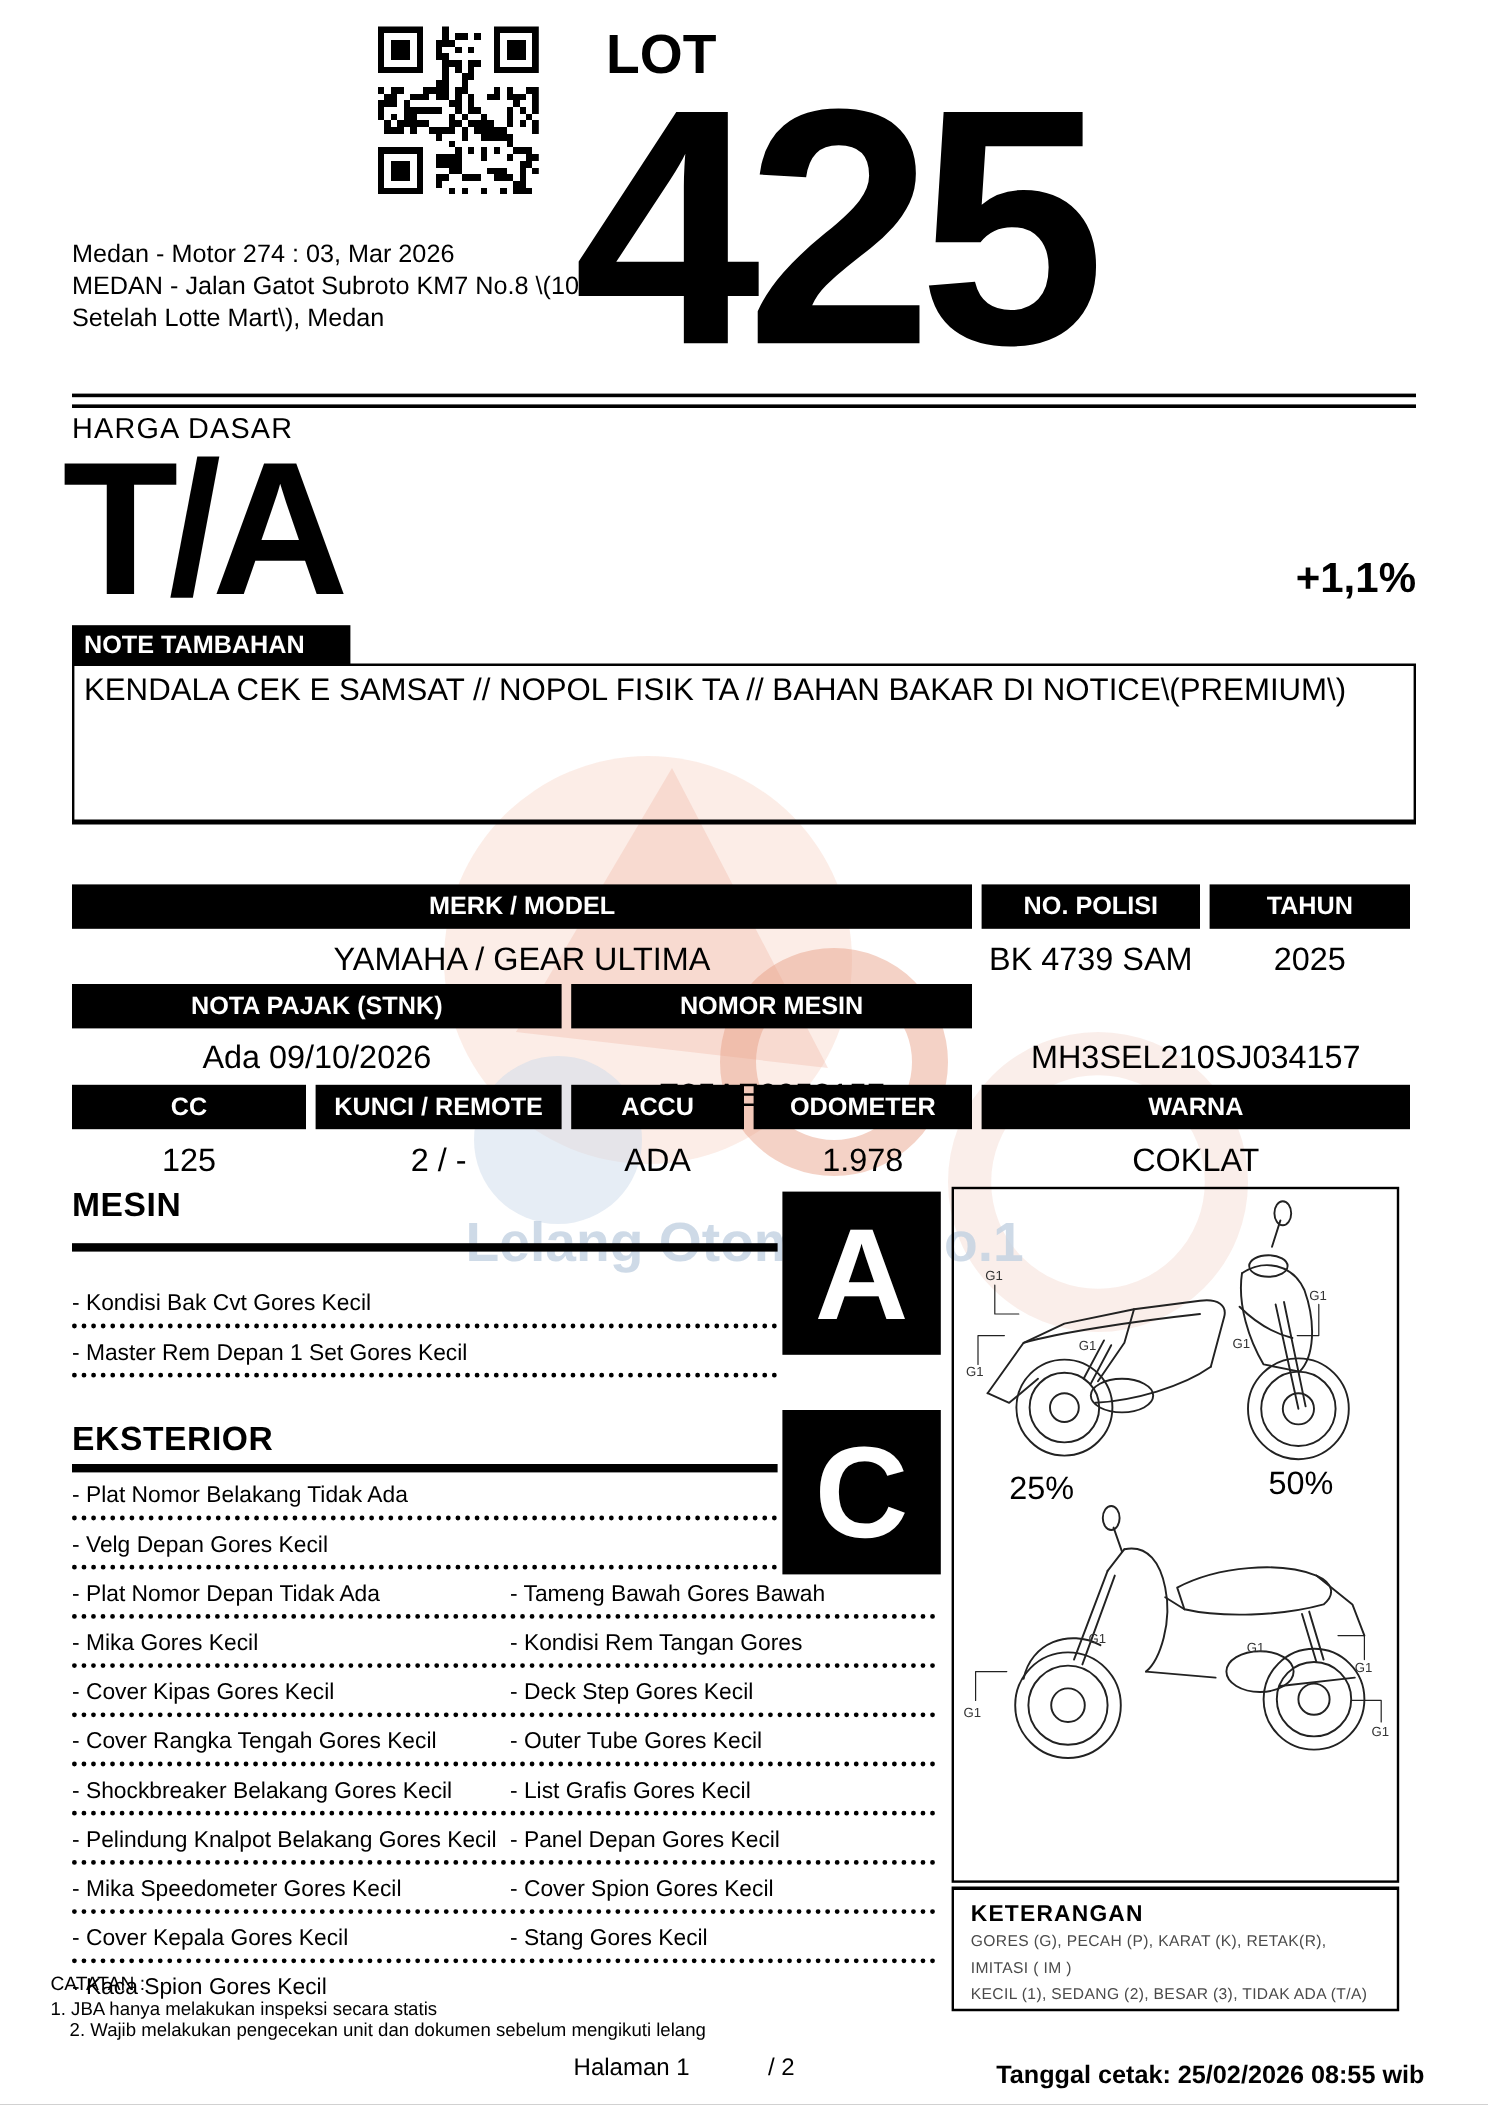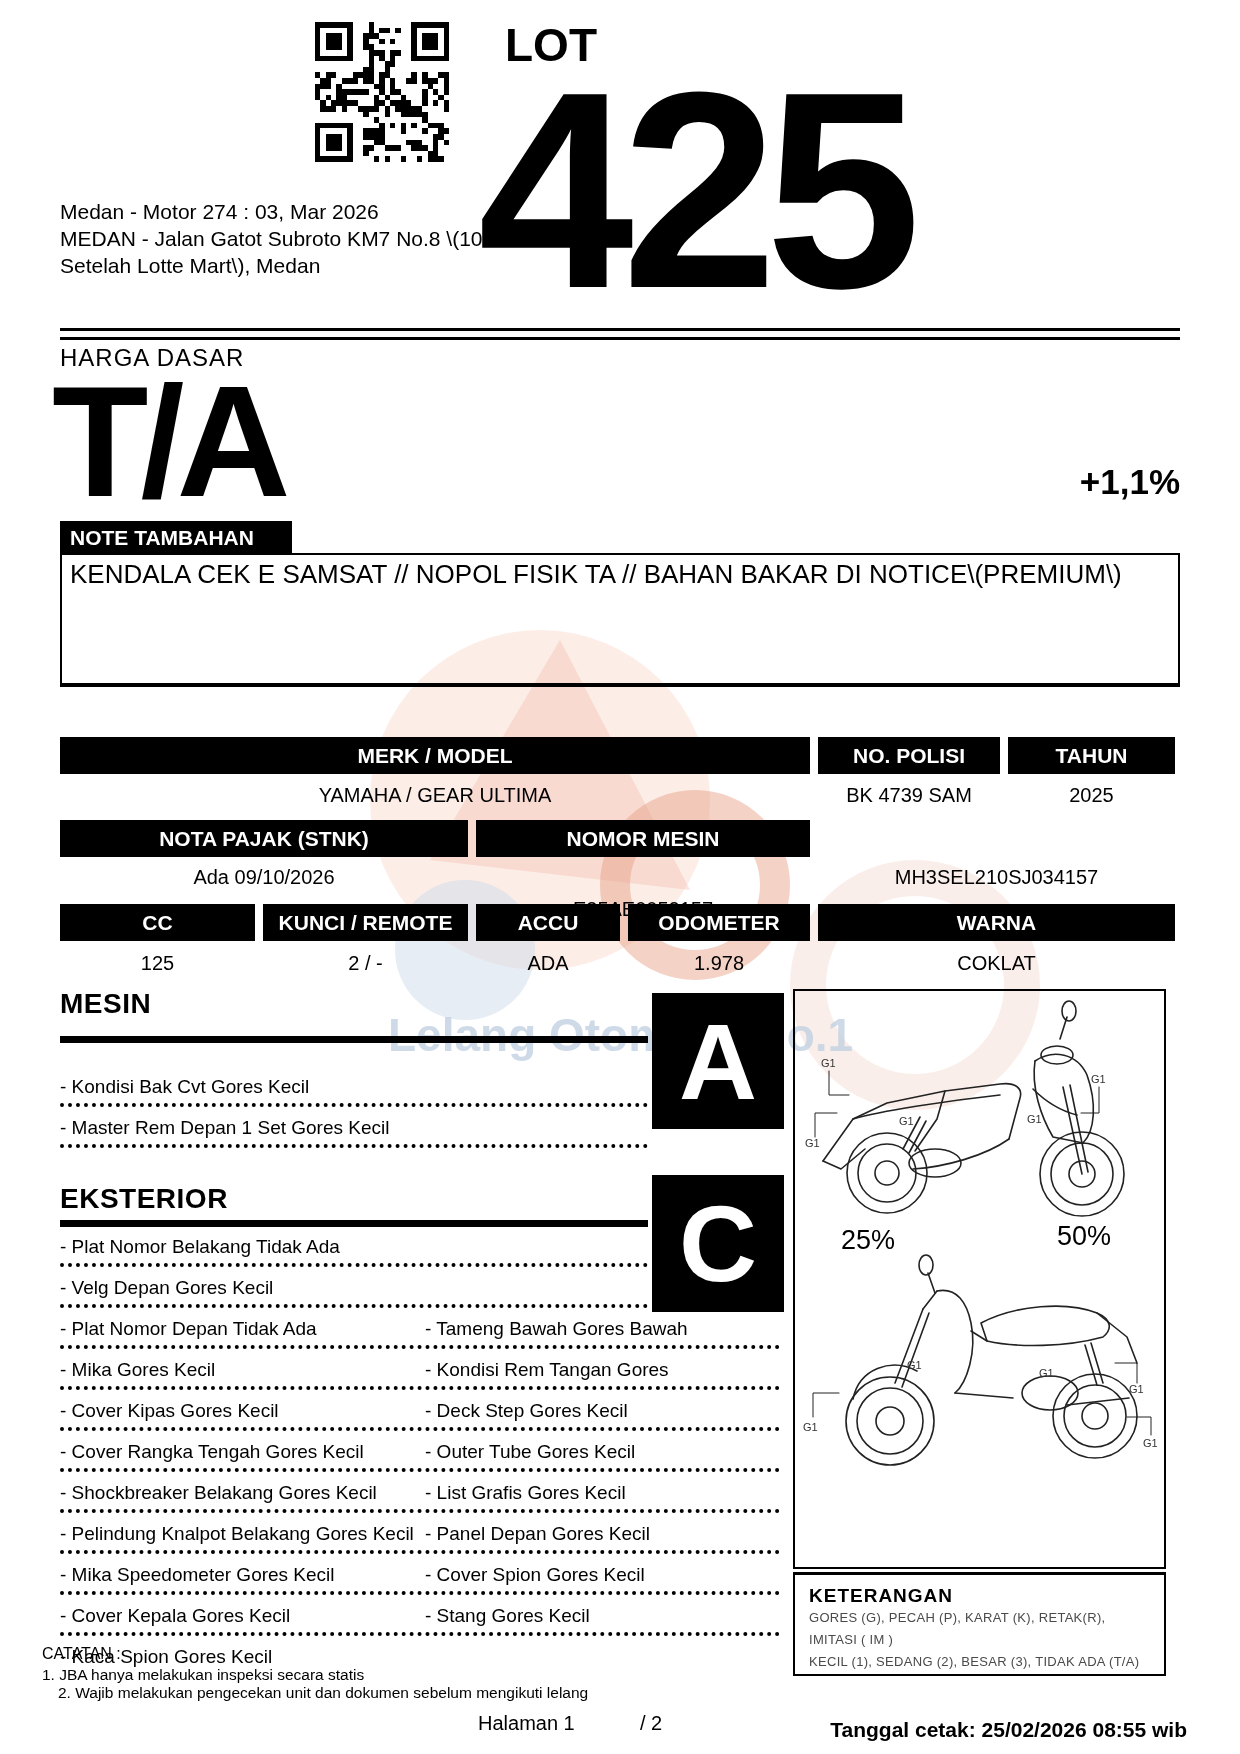--- a/index.html
+++ b/index.html
@@ -15,21 +15,21 @@
   .addr{font-size:21px;line-height:27px;}
   .double-rule{height:3px;border-top:3px solid #000;border-bottom:3px solid #000;padding-top:3px;background:transparent;width:1120px;box-sizing:content-box;}
   .harga-label{font-size:24px;letter-spacing:1px;}
   .ta{font-weight:bold;font-size:158px;line-height:1;letter-spacing:-8px;}
   .pct{font-weight:bold;font-size:35px;}
   .note-label{background:#000;color:#fff;font-weight:bold;font-size:21px;padding:5px 10px;width:212px;}
   .note-box{width:1120px;height:134px;border:2px solid #000;border-bottom-width:4px;box-sizing:border-box;
             font-size:26px;padding:4px 8px;}
   
   .bar{background:#000;color:#fff;font-weight:bold;font-size:21px;height:37px;display:flex;align-items:center;justify-content:center;box-sizing:border-box;}
-  .val{font-size:20px;text-align:center;}
+  .val{font-size:27px;text-align:center;}
   
   .sec-title{font-weight:bold;font-size:28px;letter-spacing:0.5px;}
   .sec-rule{height:7px;background:#000;}
   .grade{background:#000;color:#fff;font-weight:bold;font-size:108px;display:flex;align-items:center;justify-content:center;}
   .drow{height:27px;border-bottom:4px dotted #000;margin-bottom:8px;font-size:19px;padding-top:2px;box-sizing:content-box;position:relative;}
   .drow .right{position:absolute;left:365px;top:2px;}
   .drow.narrow{width:588px;}
   .drow.no-rule{border-bottom:none;}
   .items{width:720px;}
   .items-narrow{width:588px;margin-top:24px;}

